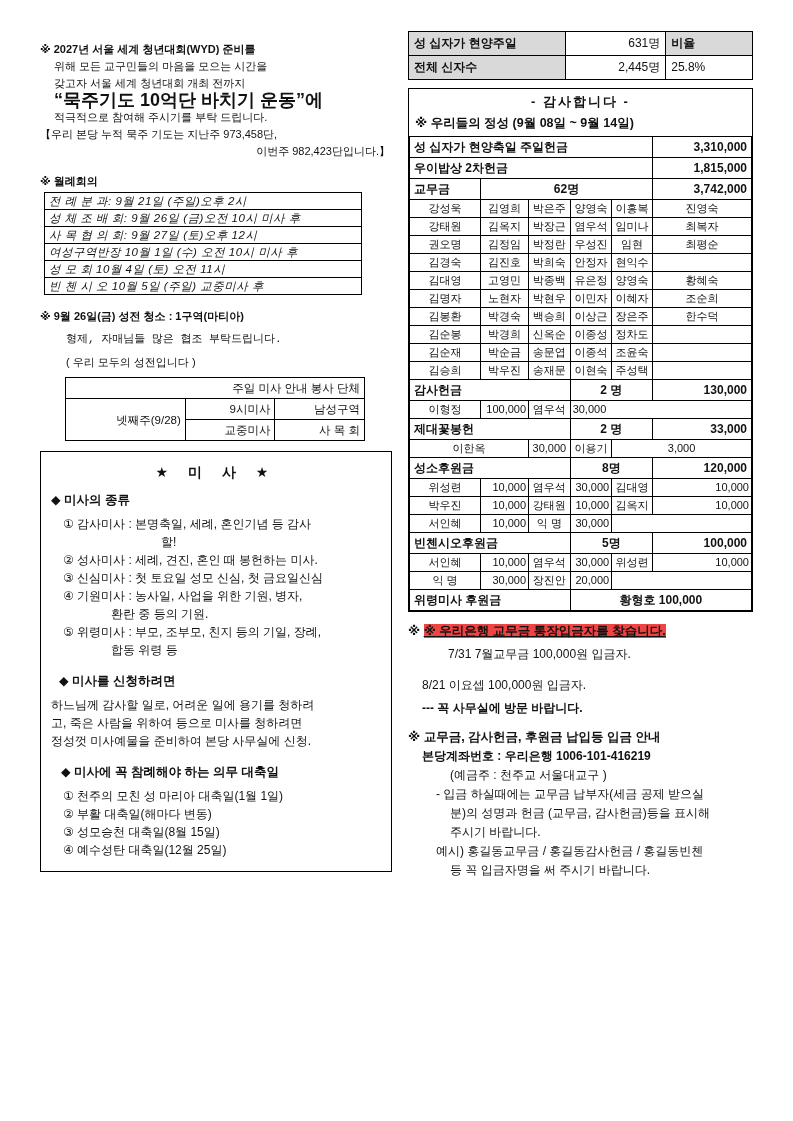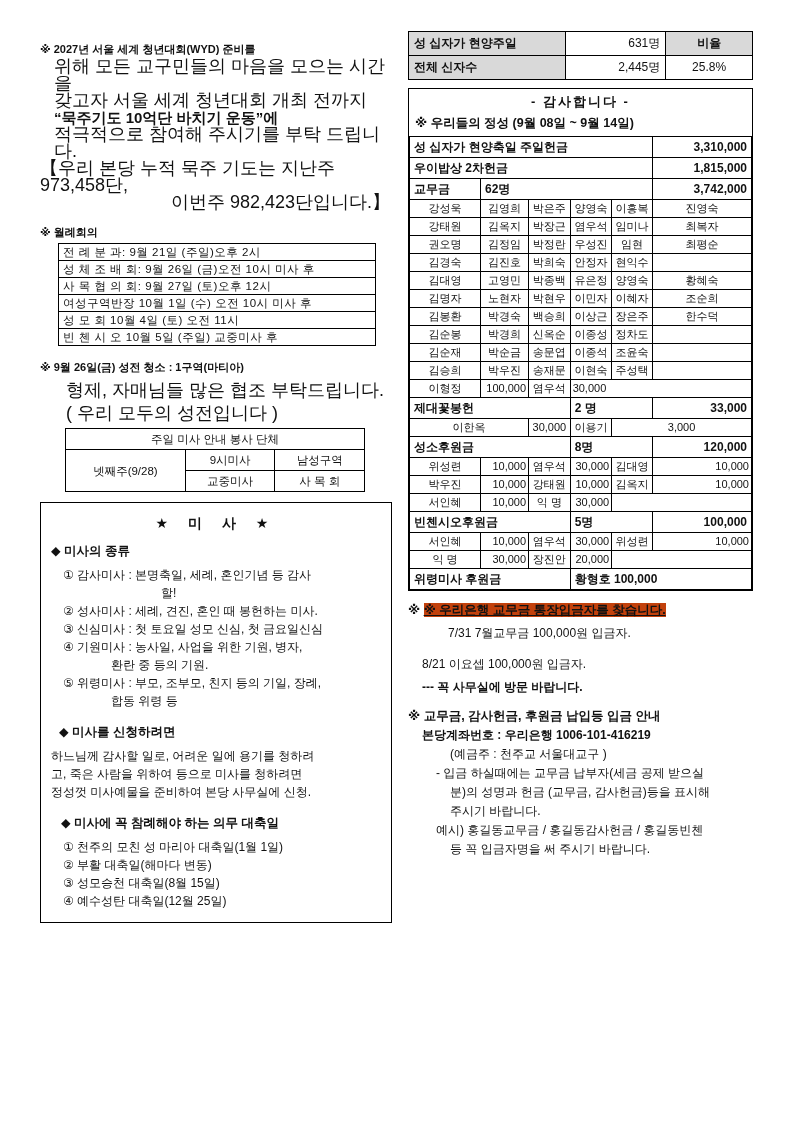--- a/index.html
+++ b/index.html
@@ -2,70 +2,70 @@
 <html><head>
 <meta charset="utf-8">
 <style>
   html,body{margin:0;padding:0;background:#fff;}
   body{width:793px;height:1121px;font-family:"Liberation Sans","DejaVu Sans",sans-serif;color:#111;position:relative;}
   .page{position:absolute;left:0;top:0;width:793px;height:1121px;}
   .col-left{position:absolute;left:40px;top:40px;width:350px;}
   .col-right{position:absolute;left:408px;top:31px;width:400px;}
 
   .blk{margin-bottom:6px;}
-  .ln{font-size:18px;line-height:17px;white-space:pre-wrap;}
+  .ln{font-size:11px;line-height:17px;white-space:pre-wrap;}
   .ln.ind1{margin-left:14px;}
   .ln.ind2{margin-left:26px;}
-  .ln.big{font-size:15px;font-weight:bold;}
+  .ln.big{font-size:18px;font-weight:bold;}
   .ln.right{text-align:right;}
   .bullet{font-size:11px;font-weight:bold;line-height:18px;}
 
   table{border-collapse:collapse;}
 
   
-  .meet{width:318px;margin-left:18px;margin-top:2px;}
+  .meet{width:318px;margin-left:4px;margin-top:2px;font-style:italic;}
   .meet td{border:1px solid #000;font-size:11.5px;padding:0px 4px;line-height:16px;letter-spacing:0.5px;}
 
   
   .svc{width:300px;margin:4px auto 0 auto;}
-  .svc td{border:1px solid #000;font-size:11.5px;padding:2px 4px;text-align:center;line-height:16px;}
+  .svc td{border:1px solid #000;font-size:11.5px;padding:2px 4px;text-align:right;line-height:16px;}
 
   
   .massbox{border:1px solid #000;margin-top:10px;padding:8px 10px 12px 10px;width:330px;}
   .masstitle{text-align:center;font-size:14px;font-weight:bold;letter-spacing:8px;margin:4px 0 10px 0;}
   .msub{font-size:12.5px;font-weight:bold;margin:6px 0 6px 0;}
   .mline{font-size:12px;line-height:18px;}
   .mline.i{margin-left:12px;}
   .mline.i2{margin-left:60px;}
   .mline.i3{margin-left:110px;}
 
   
   .sum{width:345px;}
   .sum td{border:1px solid #000;font-size:12px;padding:3px 5px;line-height:17px;}
   .sum .lab{background:#d9d9d9;font-weight:bold;}
   .sum .num{text-align:right;}
-  .sum .c{text-align:center;}
+  .sum .c{}
 
   
   .offbox{border:1px solid #000;margin-top:8px;width:345px;box-sizing:border-box;}
   .offhead{text-align:center;font-size:13px;font-weight:bold;padding:4px 0 2px 0;letter-spacing:2px;}
   .offsub{font-size:12.5px;font-weight:bold;padding:2px 0 4px 6px;}
   .offtbl{width:100%;border-collapse:collapse;}
   .offtbl td{border:1px solid #000;font-size:11.5px;padding:2px 4px;line-height:16px;}
   .offtbl .rowlab{font-weight:bold;font-size:12px;margin-top:8px;}
   .offtbl .num{text-align:right;}
-  .offtbl .c{}
+  .offtbl .c{text-align:center;}
   .names td{text-align:center;font-size:11px;padding:1px 2px;line-height:15px;}
 
   .notice{margin-top:10px;}
   .notice .l{font-size:12px;line-height:19px;}
   .notice .l.i{margin-left:14px;}
   .notice .l.i2{margin-left:28px;}
   .notice .l.i3{margin-left:42px;}
-  .hl{background:#c2410c;}
+  .hl{background:#ef4444;}
 </style>
 </head>
 <body>
 
 <div class="page">
 
   <div class="col-left">
 
     <div class="blk">
       <div class="bullet">※ 2027년 서울 세계 청년대회(WYD) 준비를</div>
@@ -98,21 +98,21 @@
             </tr>
         <tr>
               <td>빈 첸 시 오 10월  5일 (주일) 교중미사 후</td>
             </tr>
       </tbody>
         </table>
     </div>
 
     <div class="blk" style="margin-top:12px;">
       <div class="bullet">※ 9월 26일(금) 성전 청소 : 1구역(마티아)</div>
-      <div class="ln ind2" style="margin-top:6px;">형제, 자매님들 많은 협조 부탁드립니다.</div>
+      <div class="ln ind2" style="margin-top:6px;font-family:Liberation Mono, monospace;">형제, 자매님들 많은 협조 부탁드립니다.</div>
       <div class="ln ind2" style="margin-top:6px;">( 우리 모두의 성전입니다 )</div>
     </div>
 
     <table class="svc">
       <tbody>
           <tr>
         <td colspan="3">주일 미사 안내 봉사 단체</td>
       </tr>
       <tr>
         <td rowspan="2">넷째주(9/28)</td>
@@ -262,20 +262,25 @@
         </tr>
         <tr class="names">
           <td>김승희</td>
           <td>박우진</td>
           <td>송재문</td>
           <td>이현숙</td>
           <td>주성택</td>
           <td></td>
         </tr>
 
+        <tr>
+          <td class="rowlab" colspan="3">감사헌금</td>
+          <td class="rowlab c" colspan="2">2  명</td>
+          <td class="num rowlab">130,000</td>
+        </tr>
         <tr class="names">
           <td>이형정</td>
           <td class="num">100,000</td>
           <td>염우석</td>
           <td class="num" colspan="3" style="text-align:left;">30,000</td>
         </tr>
 
         <tr>
           <td class="rowlab" colspan="3">제대꽃봉헌</td>
           <td class="rowlab c" colspan="2">2  명</td>

